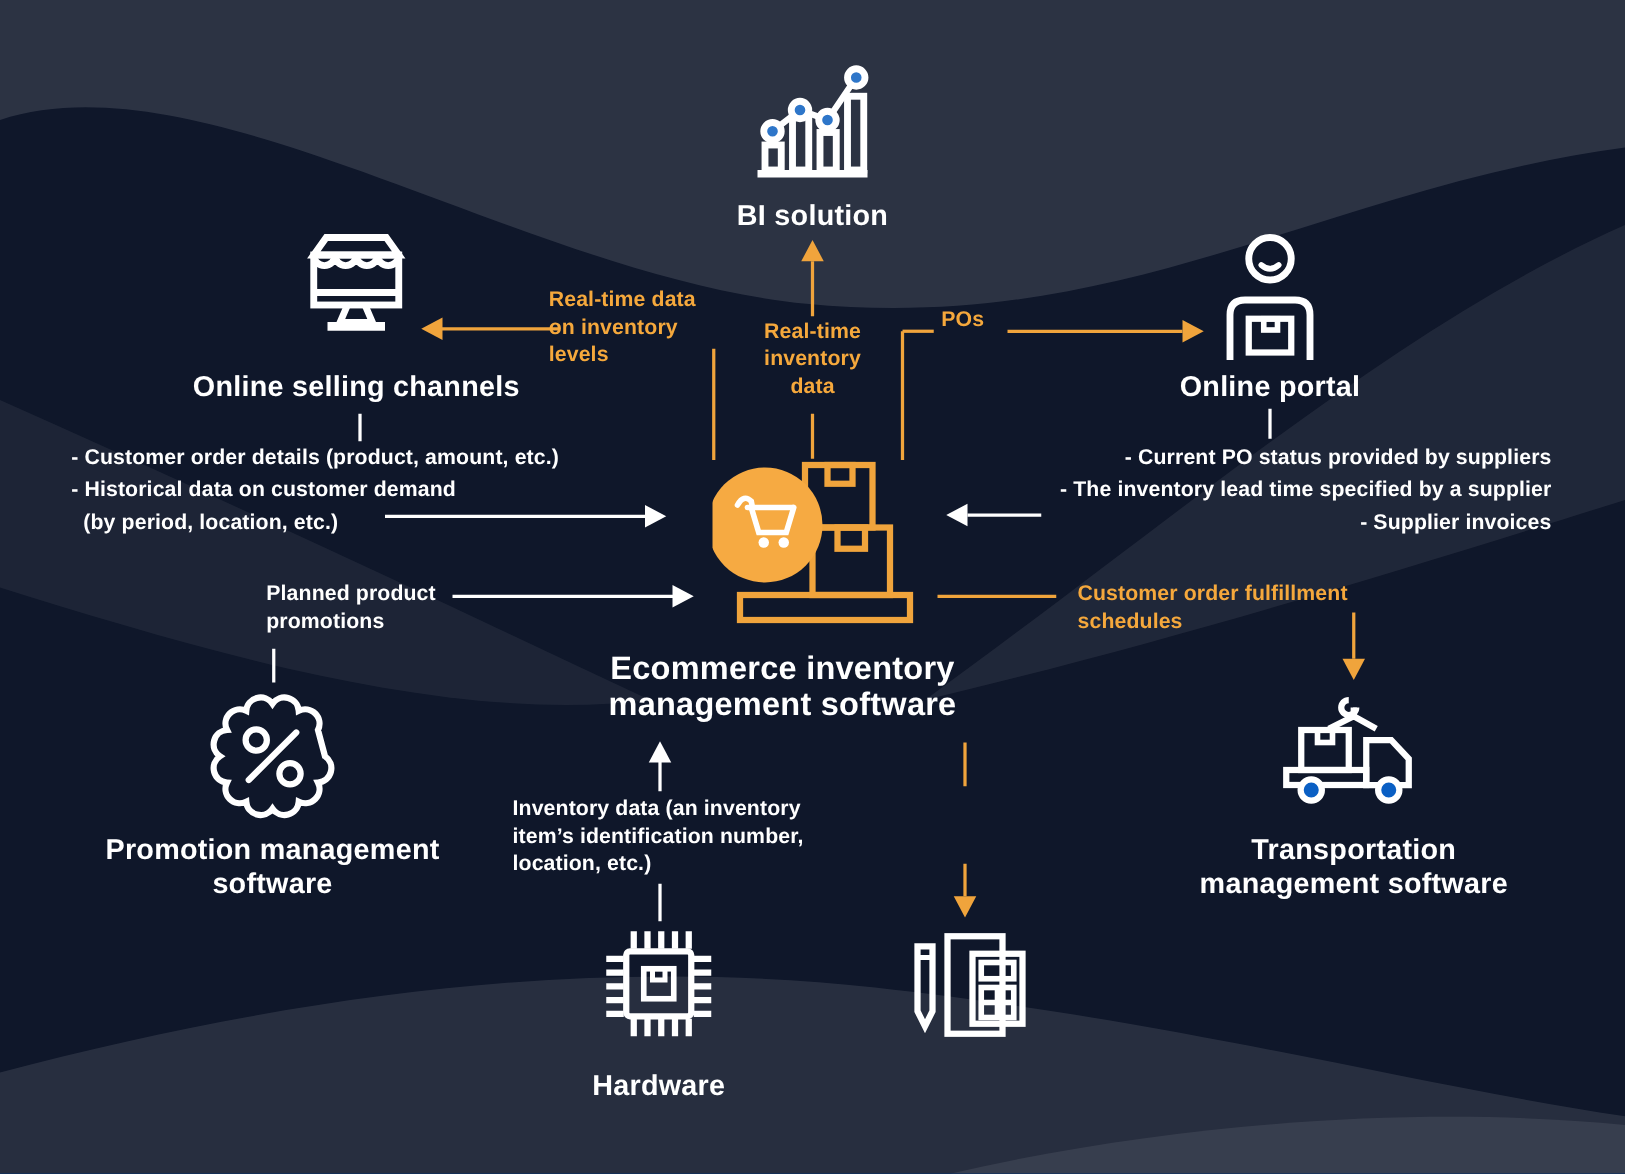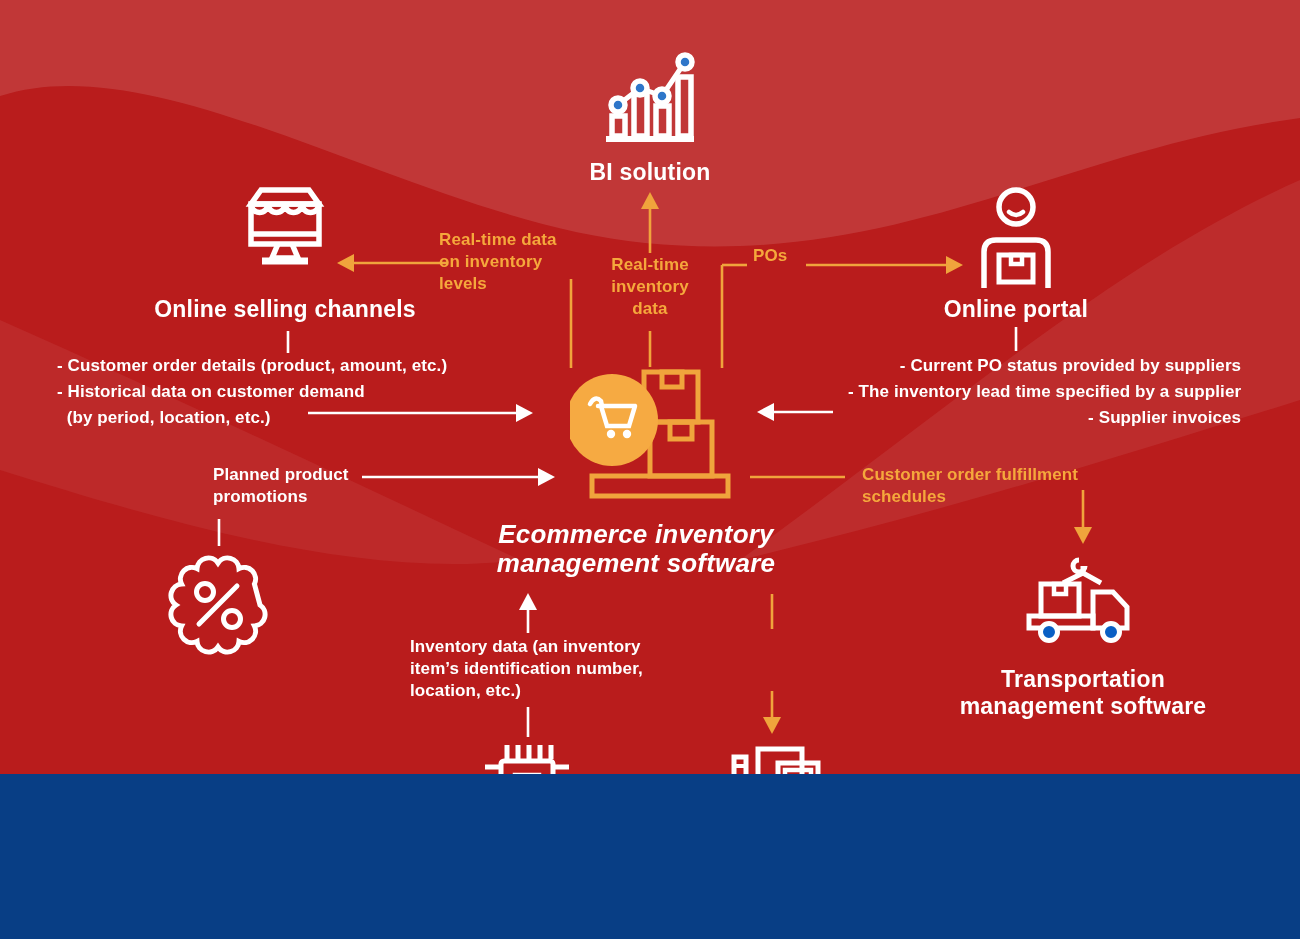--- a/index.html
+++ b/index.html
@@ -1,18 +1,18 @@
 <!DOCTYPE html>
 <html><head>
 <meta charset="utf-8">
 <style>
   html,body{margin:0;padding:0;background:#083e85;}
   .canvas{
-    position:relative;width:1300px;height:774px;overflow:hidden;
-    background:#b91c1c;
+    position:relative;width:1300px;height:939px;overflow:hidden;
+    background:#0f172a;
     font-family:"Liberation Sans", sans-serif;
   }
   .bg{position:absolute;left:0;top:0;}
   .abs{position:absolute;}
   .node-label{
     position:absolute;color:#ffffff;font-weight:700;font-size:23px;line-height:27px;
     text-align:center;white-space:pre-line;letter-spacing:.2px;
   }
   .center-label{
     position:absolute;color:#ffffff;font-weight:700;font-size:26px;line-height:29px;
@@ -129,31 +129,33 @@
     </g>
     <circle cx="42" cy="56" r="46" fill="#F6AA42"></circle>
     <g stroke="#FFFFFF" fill="none" stroke-width="4.5" stroke-linecap="round">
       <path d="M20,40 q5,-9 11,-3 l1,5"></path>
       <path d="M28,42 H64"></path>
       <path d="M31,42 L37,62 H59 L65,42"></path>
     </g>
     <circle cx="41" cy="70" r="4.2" fill="#FFFFFF"></circle>
     <circle cx="57" cy="70" r="4.2" fill="#FFFFFF"></circle>
   </svg>
-  <div class="center-label" style="left:456px;top:520px;width:360px;font-style:italic;">Ecommerce inventory
+  <div class="center-label" style="left:446px;top:520px;width:360px;">Ecommerce inventory
 management software</div>
 
   <svg class="abs" style="left:163px;top:550px;" width="110" height="110" viewBox="0 0 110 110">
     <g stroke="#FFFFFF" fill="none" stroke-width="5">
       <path d="M97,55 A11.5,11.5 0 0 1 91.4,76 A11.5,11.5 0 0 1 76,91.4 A11.5,11.5 0 0 1 55,97 A11.5,11.5 0 0 1 34,91.4 A11.5,11.5 0 0 1 18.6,76 A11.5,11.5 0 0 1 13,55 A11.5,11.5 0 0 1 18.6,34 A11.5,11.5 0 0 1 34,18.6 A11.5,11.5 0 0 1 55,13 A11.5,11.5 0 0 1 76,18.6 A11.5,11.5 0 0 1 91.4,34 Z"></path>
       <circle cx="42" cy="42" r="8.5"></circle>
       <circle cx="69" cy="69" r="8.5"></circle>
       <line x1="36" y1="74" x2="74" y2="36" stroke-linecap="round"></line>
     </g>
   </svg>
+  <div class="node-label" style="left:68px;top:666px;width:300px;">Promotion management
+software</div>
 
   <svg class="abs" style="left:1023px;top:552px;" width="120" height="100" viewBox="0 0 120 100">
     <g stroke="#FFFFFF" fill="none" stroke-width="5">
       <path d="M56,8 a6,6 0 1 0 6,6"></path>
       <line x1="60" y1="14" x2="60" y2="21"></line>
       <path d="M60,21 L40,31 M60,21 L78,31"></path>
       <rect x="18" y="32" width="38" height="32"></rect>
       <rect x="31" y="32" width="12" height="10" stroke-width="4.5"></rect>
       <rect x="6" y="64" width="64" height="12"></rect>
       <path d="M70,76 V40 H90 L104,55 V76 Z"></path>

